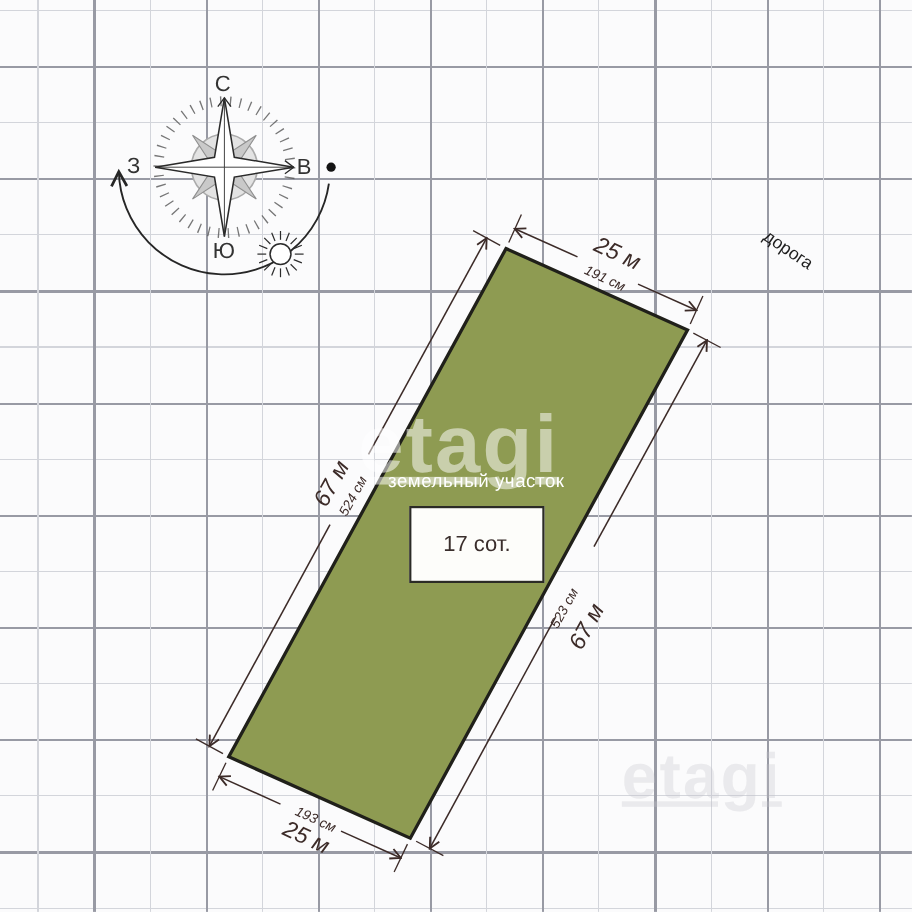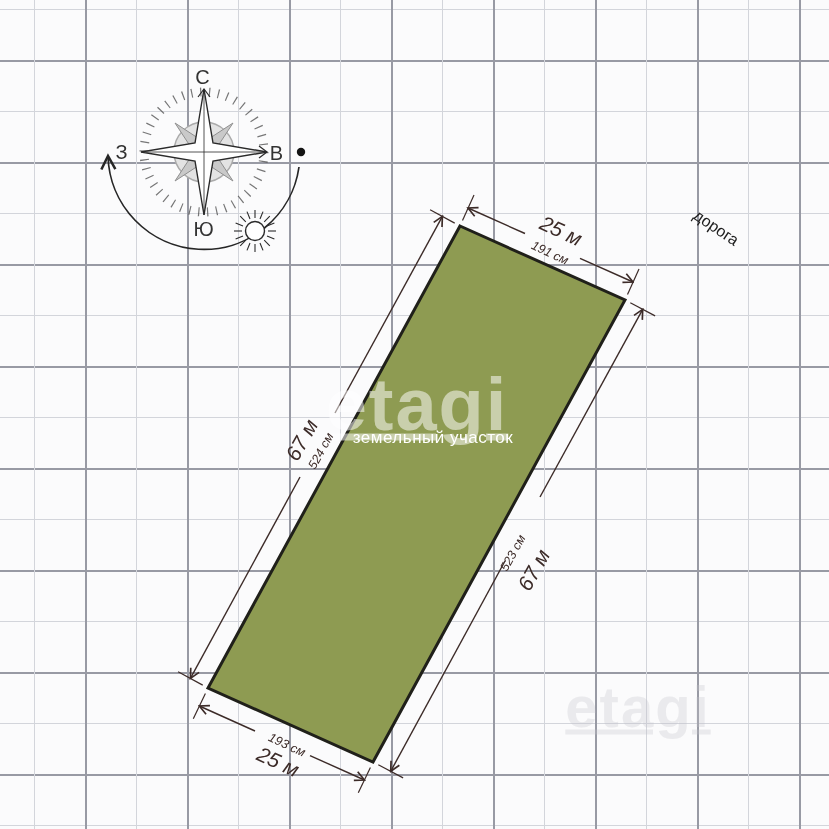--- a/index.html
+++ b/index.html
@@ -127,20 +127,23 @@
 
   <div class="txt compass-label" style="left:203px;top:77px;">С</div>
   <div class="txt compass-label" style="left:204px;top:229px;">Ю</div>
   <div class="txt compass-label" style="left:122px;top:152px;">З</div>
   <div class="txt compass-label" style="left:277px;top:153px;">В</div>
 
   <div class="txt road" style="left:716px;top:228px;transform:translate(-50%,-50%) rotate(34deg);">дорога</div>
 
   <div class="txt plot-label" style="left:433px;top:438px;">земельный участок</div>
 
+  <div class="area-box">
+    <span>17 сот.</span>
+  </div>
 
   <div class="txt dim dim-m" style="left:561px;top:231px;transform:translate(-50%,-50%) rotate(25deg);">25 м</div>
   <div class="txt dim dim-cm" style="left:550px;top:253px;transform:translate(-50%,-50%) rotate(25deg);">191 см</div>
 
   <div class="txt dim dim-m" style="left:302px;top:440px;transform:translate(-50%,-50%) rotate(-61deg);">67 м</div>
   <div class="txt dim dim-cm" style="left:321px;top:451px;transform:translate(-50%,-50%) rotate(-61deg);">524 см</div>
 
   <div class="txt dim dim-cm" style="left:513px;top:553px;transform:translate(-50%,-50%) rotate(-61deg);">523 см</div>
   <div class="txt dim dim-m" style="left:534px;top:570px;transform:translate(-50%,-50%) rotate(-61deg);">67 м</div>
 

